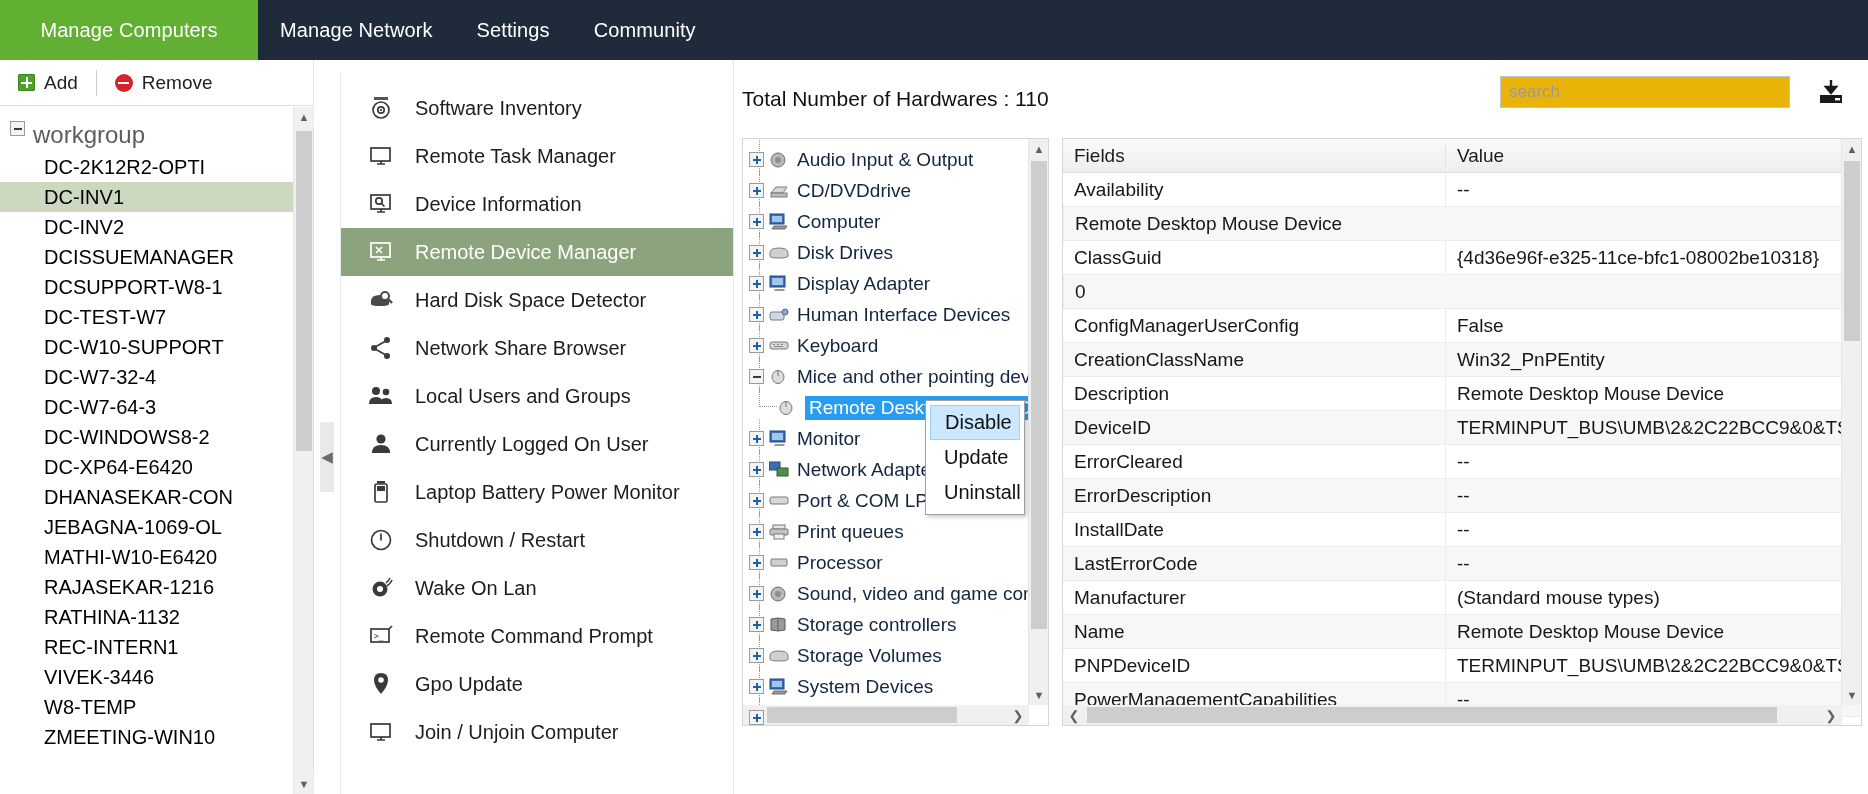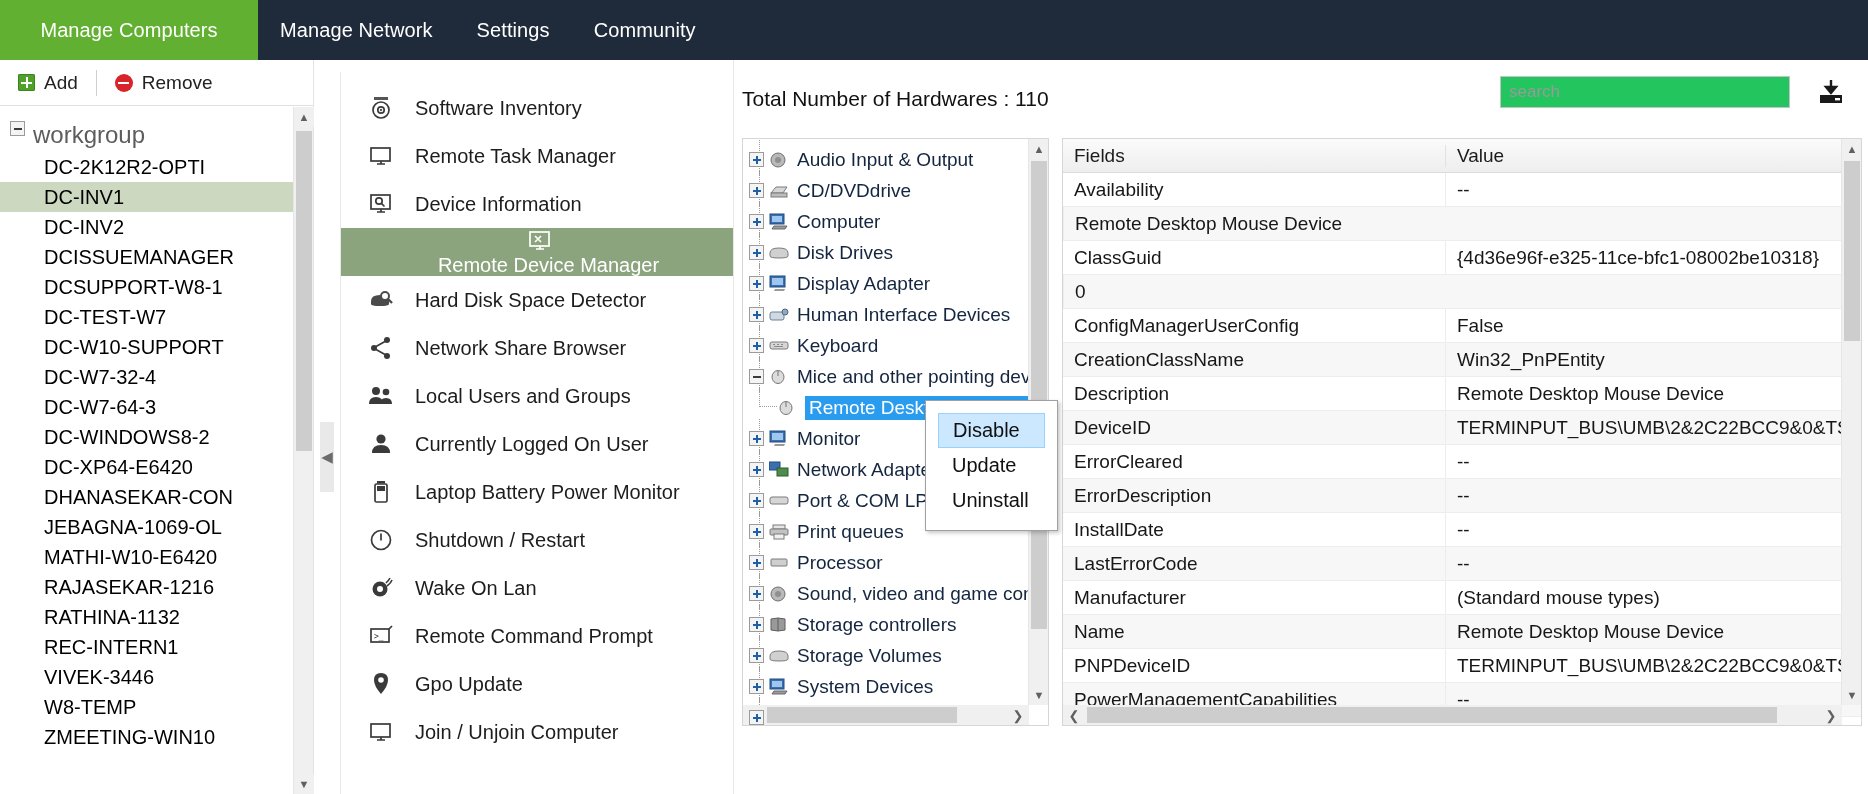--- a/index.html
+++ b/index.html
@@ -162,21 +162,21 @@
     overflow: hidden;
   }
   .menu-item {
     display: flex; align-items: center;
     height: 48px;
     padding-left: 23px;
     font-size: 20px; color: #1d1d1d;
     cursor: pointer;
     white-space: nowrap;
   }
-  .menu-item.active { background: #8ba47e; color: #ffffff; flex-direction: column; }
+  .menu-item.active { background: #8ba47e; color: #ffffff; }
   .menu-item .mi-icon {
     width: 34px; flex: none;
     display: flex; align-items: center; justify-content: center;
     margin-right: 17px;
   }
   .menu-item .mi-icon svg { display: block; }
 
   
   .content {
     position: absolute; top: 60px; left: 733px;
@@ -189,21 +189,21 @@
   }
   .total-label {
     position: absolute; left: 8px; top: 27px;
     font-size: 21px; color: #111;
     white-space: nowrap;
   }
   .search-box {
     position: absolute; right: 78px; top: 16px;
     width: 290px; height: 32px;
     border: 1px solid #c4c4c4;
-    background: #22c55e;
+    background: #eab308;
     font-size: 17px;
     color: #222;
     padding: 0 8px;
     font-family: "Liberation Sans", sans-serif;
   }
   .search-box::placeholder { color: #9a9a9a; }
   .dl-icon {
     position: absolute; right: 20px; top: 16px;
     width: 34px; height: 32px;
     cursor: pointer;
@@ -269,25 +269,25 @@
     white-space: nowrap;
   }
   .ft-row:nth-child(even) { background: #f7f7f7; }
   .ft-row .c1 { width: 382px; padding-left: 11px; overflow: hidden; }
   .ft-row .c2 { flex: 1; padding-left: 11px; border-left: 1px solid #ededed; overflow: hidden; height: 34px; display: flex; align-items: center;}
 
   
   .ctxmenu {
     position: absolute;
     left: 925px; top: 400px;
-    width: 133px;
+    width: 100px;
     background: #ffffff;
     border: 1px solid #a0a0a0;
     box-shadow: 2px 2px 4px rgba(0,0,0,.22);
-    padding: 12px;
+    padding: 4px;
     z-index: 50;
   }
   .ctx-item {
     height: 35px; display: flex; align-items: center;
     padding-left: 14px;
     font-size: 20px; color: #111;
     cursor: pointer;
   }
   .ctx-item.hl {
     background: #cce8ff;

